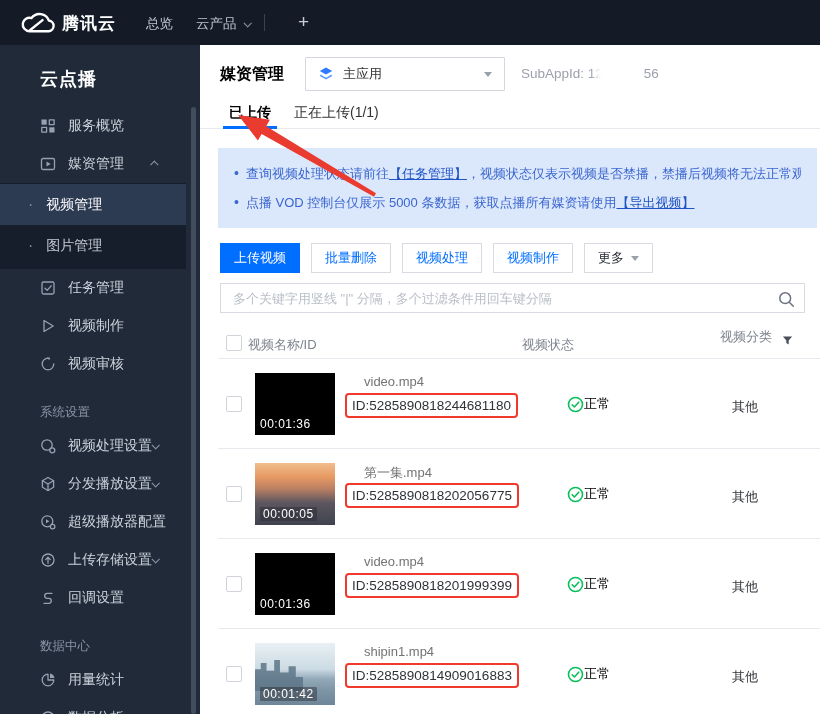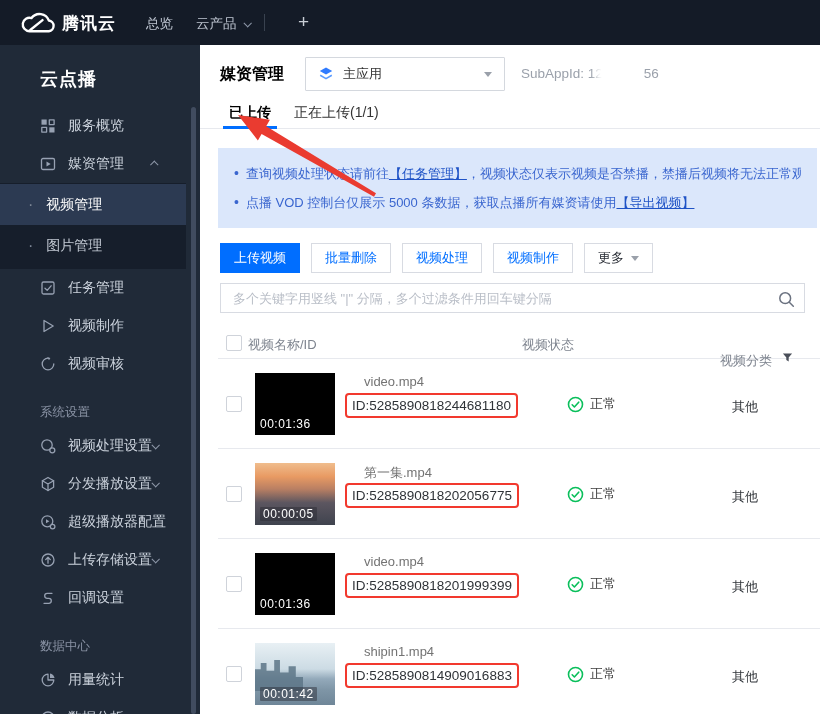--- a/index.html
+++ b/index.html
@@ -65,38 +65,38 @@
   .searchbar { position:absolute; left:20px; right:15px; top:238px; height:30px; border:1px solid #d8dbe2; background:#fff; }
   .searchbar input { position:absolute; left:0; top:0; width:100%; height:100%; border:none; outline:none; padding:0 34px 0 12px; font-size:13px; color:#333; font-family:inherit; background:transparent; }
   .searchbar input::placeholder { color:#b9bec7; }
   .search-ic { position:absolute; right:9px; top:6.5px; width:17px; height:17px; cursor:pointer; }
 
   .thead { position:absolute; left:18px; right:0; top:283px; height:31px; border-bottom:1px solid #e7e9ee; font-size:13px; color:#7d838e; }
   .cb { display:inline-block; width:16px; height:16px; border:1px solid #cfd3da; border-radius:2px; background:#fff; cursor:pointer; }
   .thead .cb { position:absolute; left:8px; top:7px; }
   .th-name { position:absolute; left:30px; top:8px; }
   .th-status { position:absolute; left:304px; top:8px; }
-  .th-cat { position:absolute; left:502px; top:24px; display:flex; align-items:flex-start; gap:10px; }
+  .th-cat { position:absolute; left:502px; top:0; display:flex; align-items:flex-end; gap:10px; }
 
   .tbody { position:absolute; left:0; right:0; top:314px; bottom:0; overflow:hidden; }
   .trow { position:relative; height:90px; margin-left:18px; border-bottom:1px solid #e7e9ee; }
   .trow .cb { position:absolute; left:8px; top:37px; }
   .thumb { position:absolute; left:37px; top:14px; width:80px; height:62px; overflow:hidden; cursor:pointer; }
   .thumb-black { background:#000; }
   .thumb-sunset { background:linear-gradient(180deg,#f0bd8d 0%,#e89a63 22%,#b97f63 42%,#5c5660 64%,#3f434e 100%); }
   .thumb-city { background:linear-gradient(180deg,#e8f0f4 0%,#ccdbe4 42%,#93a9ba 58%,#7e95a6 76%,#6f8698 100%);padding-left:24px; }
   .sil { display:none; }
   .thumb-city .sil { display:block; position:absolute; left:0; top:17px; width:48px; height:31px; background:#5d7587; opacity:.85;
     clip-path:polygon(0 100%,0 30%,12% 30%,12% 10%,24% 10%,24% 35%,40% 35%,40% 0,52% 0,52% 40%,70% 40%,70% 20%,85% 20%,85% 55%,100% 55%,100% 100%); }
   .dur { position:absolute; left:5px; bottom:4px; color:#fff; font-size:12px; letter-spacing:.5px; }
   .thumb-sunset .dur, .thumb-city .dur { background:rgba(40,40,48,.45); padding:0 3px; border-radius:1px; }
   .vname { position:absolute; left:122px; top:15px; color:#737373; font-size:13px; cursor:pointer; text-decoration:none;margin-left:24px; }
   .idbox { position:absolute; left:127px; top:34px; border:2px solid #f2392e; border-radius:4px; padding:1px 5px 2px; background:#fff; }
   .idtext { font-size:13.5px; color:#2f3338; white-space:nowrap; }
-  .cellstatus { position:absolute; left:349px; top:36px; display:flex; align-items:center; gap:6px; font-size:13px; color:#404040; }
+  .cellstatus { position:absolute; left:349px; top:36px; display:flex; align-items:center; font-size:13px; color:#000000; }
   .cellstatus .okic { width:17px; height:17px; flex:none; }
   .cellcat { position:absolute; left:514px; top:39px; font-size:13px; color:#2f3338; }
 
   .anno-svg { position:absolute; left:0; top:0; width:620px; height:669px; pointer-events:none; z-index:40; }
 </style>
 </head>
 <body>
 
 <div class="navbar">
   <svg class="nav-logo" viewBox="0 0 48 34">

